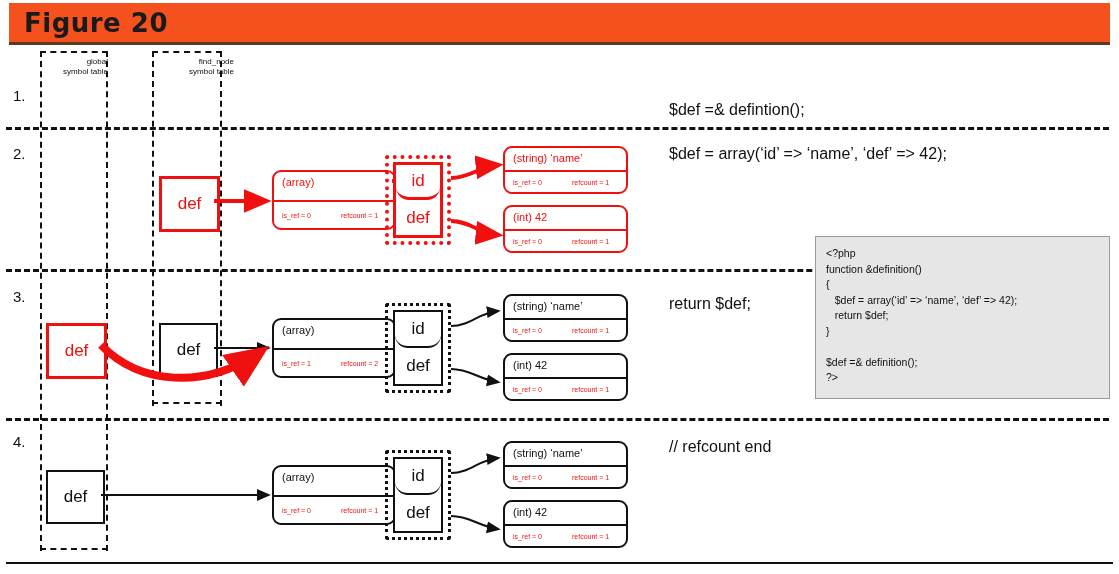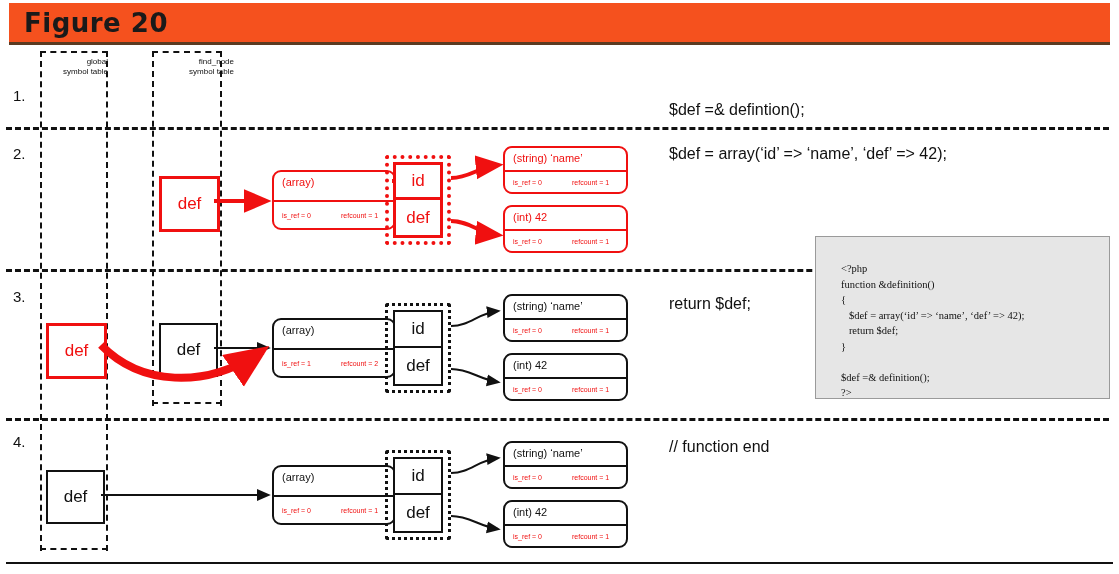--- a/index.html
+++ b/index.html
@@ -46,38 +46,38 @@
   .zval.red .zdiv{background:#F01010;}
   .zval .zisref{position:absolute;left:8px;font-size:7px;color:#F01010;}
   .zval .zrefc{position:absolute;font-size:7px;color:#F01010;}
 
   
   .htable{position:absolute;border:2px solid #111;background:#fff;box-sizing:border-box;}
   .htable.red{border:3px solid #F01010;}
   .htable .hcell{height:50%;display:flex;align-items:center;justify-content:center;
                  font-size:17px;color:#111;box-sizing:border-box;}
   .htable.red .hcell{color:#F01010;}
-  .htable .hcell:first-child{border-bottom:2px solid #111;}
+  .htable .hcell:first-child{border-bottom:2px solid #111;border-radius:13px;}
   .htable.red .hcell:first-child{border-bottom:3px solid #F01010;}
 
   
   .hwrap{position:absolute;border:3px dotted #111;box-sizing:border-box;border-radius:3px;}
   .hwrap.red{border:4px dotted #F01010;}
 
   
   .conn{position:absolute;left:0;top:0;width:1119px;height:529px;pointer-events:none;}
 
   
   .stmt{position:absolute;font-size:16px;color:#111;white-space:nowrap;}
 
   
   .codebox{position:absolute;left:815px;top:191px;width:295px;height:163px;
            background:#e6e6e6;border:1px solid #9a9a9a;box-sizing:border-box;}
-  .codebox pre{margin:15px;padding:9px 10px;font-size:10.5px;line-height:15.5px;
-               color:#111;font-family:Liberation Serif, serif;
+  .codebox pre{margin:0;padding:9px 10px;font-size:10.5px;line-height:15.5px;
+               color:#111;font-family:Liberation Sans, sans-serif;
                white-space:pre;}
 </style>
 </head>
 <body>
 
 <div class="header-bar"></div>
 <div class="header-underline"></div>
 <div class="fig-title">Figure 20</div>
 
 <div class="canvas">
@@ -169,21 +169,21 @@
   </div>
 
   <div class="zval" style="left:503px;top:308px;width:125px;height:48px;">
     <div class="ztype">(int) 42</div>
     <div class="zdiv" style="top:22px;"></div>
     <div class="zisref" style="top:31px;">is_ref = 0</div>
     <div class="zrefc" style="left:67px;top:31px;">refcount = 1</div>
   </div>
 
   <div class="rownum" style="left:13px;top:388px;">4.</div>
-  <div class="stmt" style="left:669px;top:393px;">// function end</div>
+  <div class="stmt" style="left:669px;top:393px;">// refcount end</div>
 
   <div class="varbox" style="left:46px;top:425px;width:55px;height:50px;">def</div>
 
   <div class="zval" style="left:272px;top:420px;width:124px;height:60px;">
     <div class="ztype">(array)</div>
     <div class="zdiv" style="top:28px;"></div>
     <div class="zisref" style="top:40px;">is_ref = 0</div>
     <div class="zrefc" style="left:67px;top:40px;">refcount = 1</div>
   </div>
 

